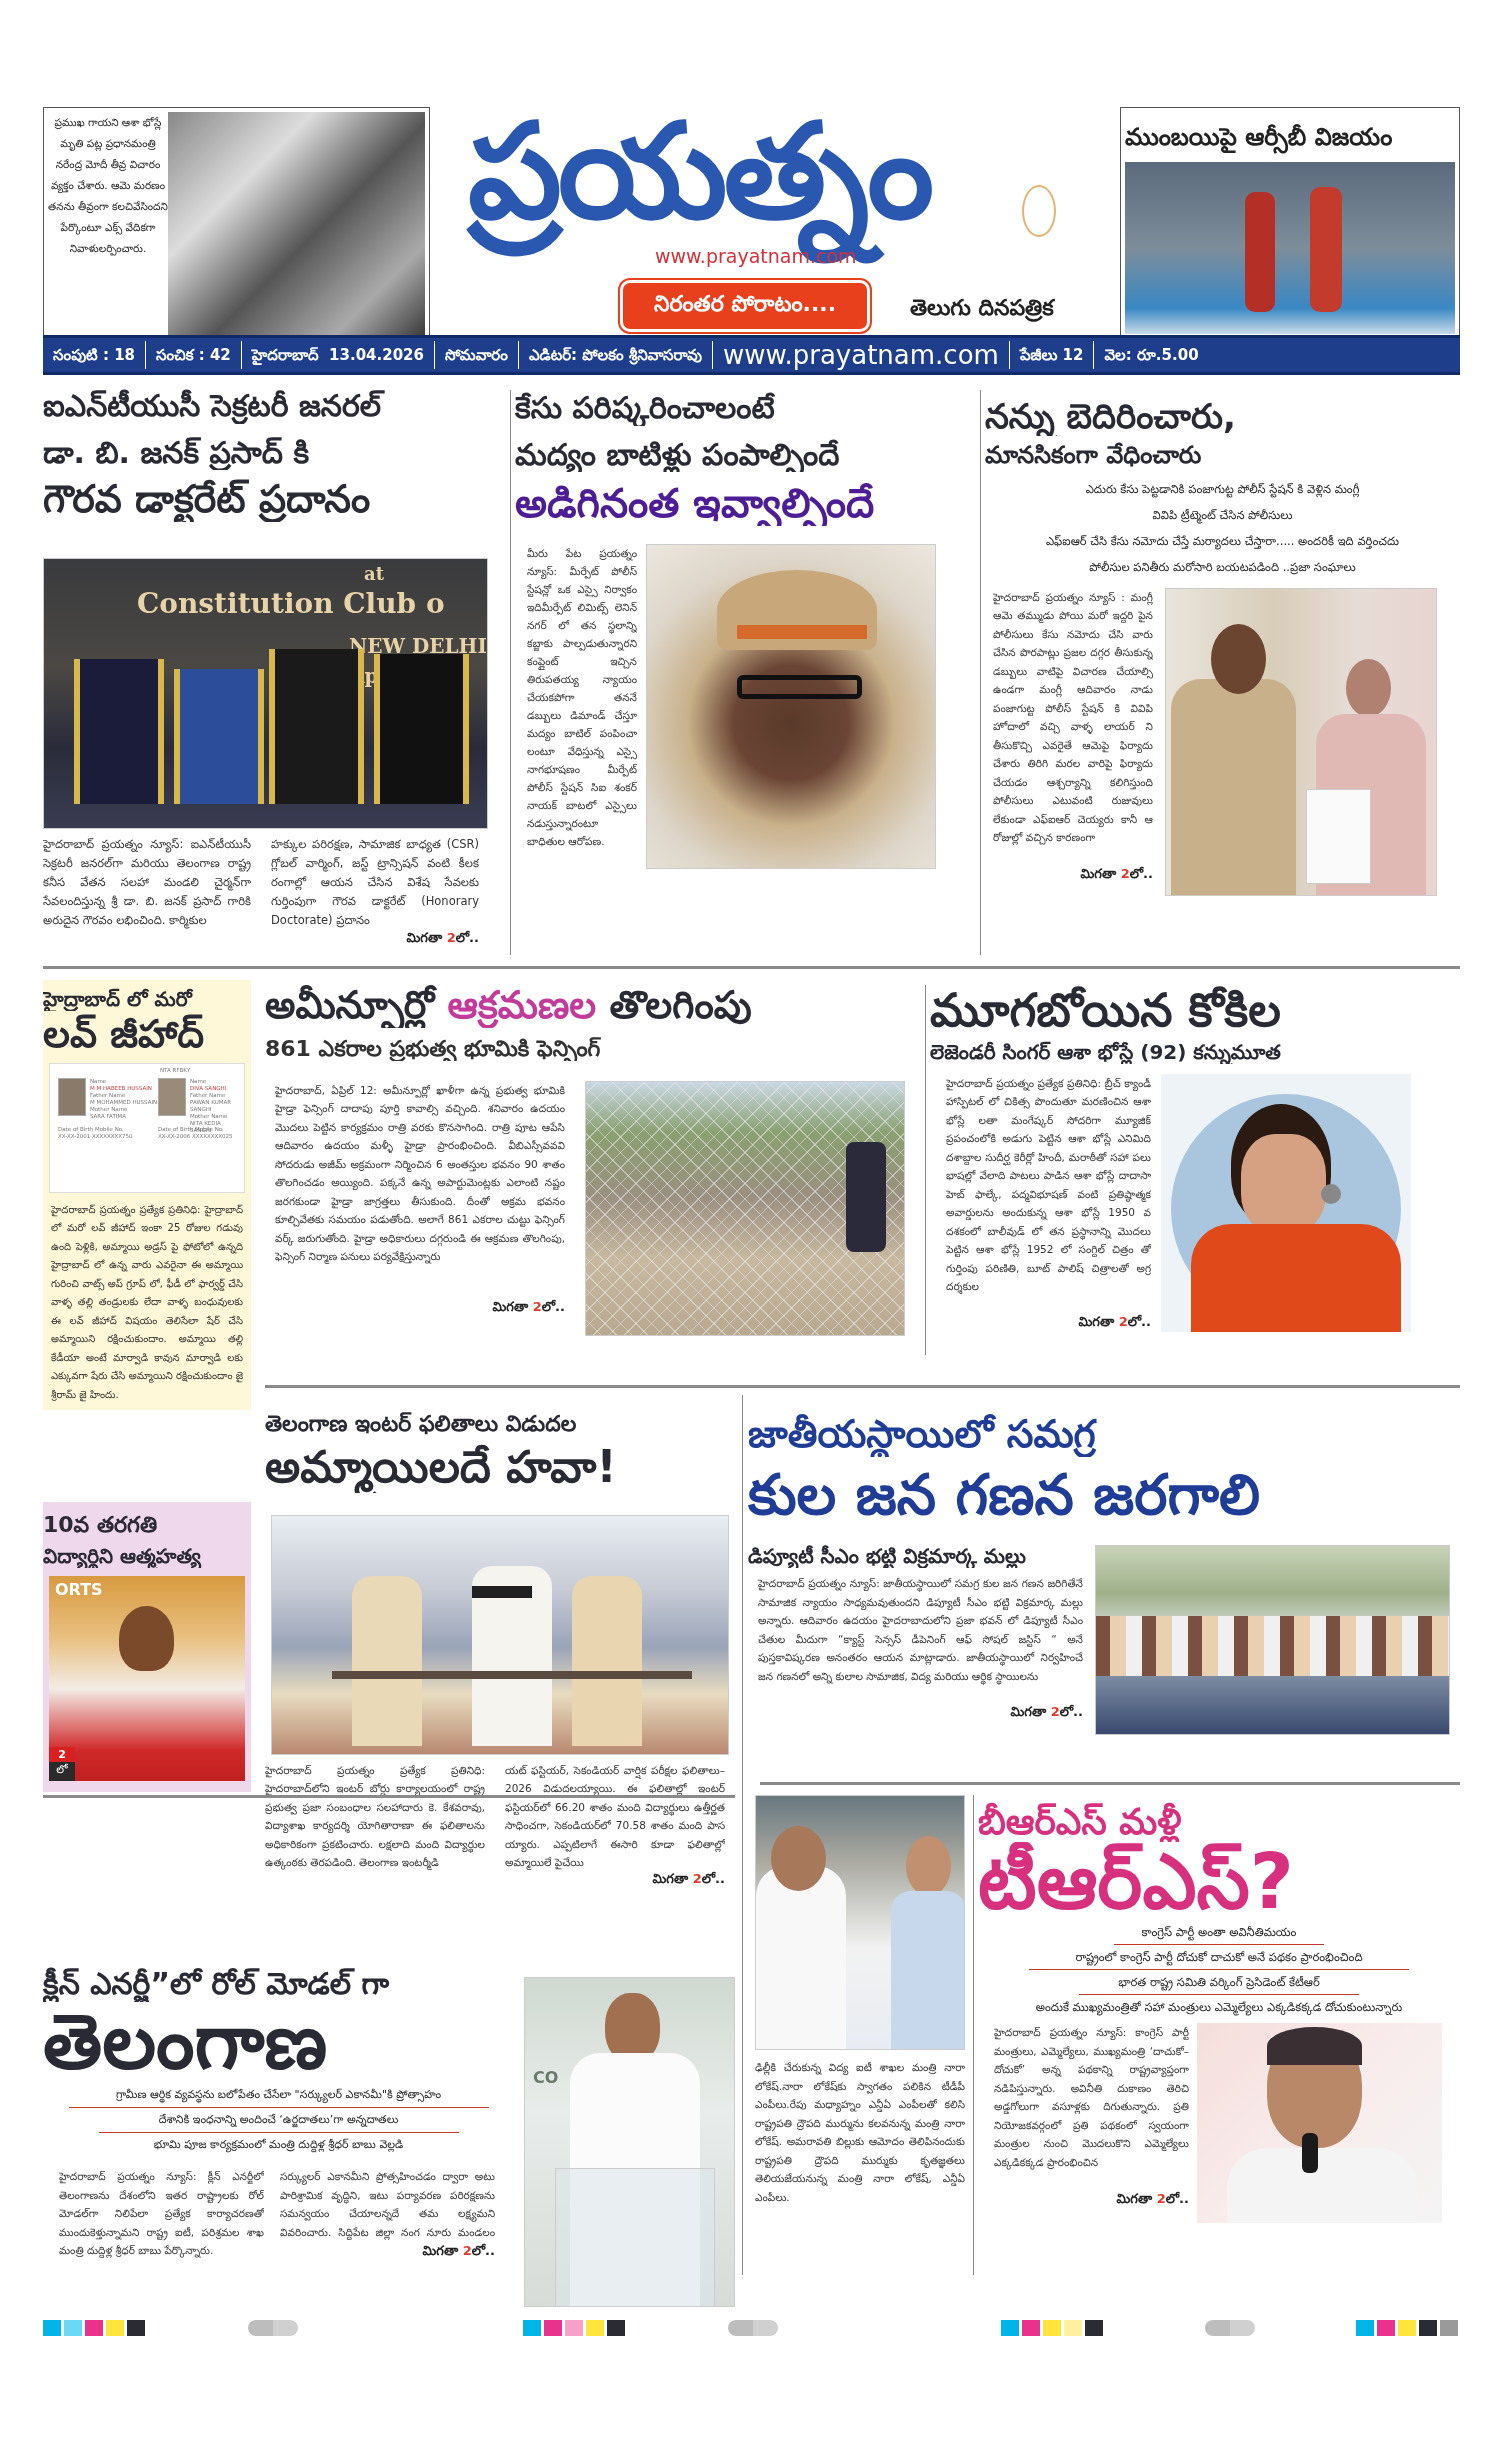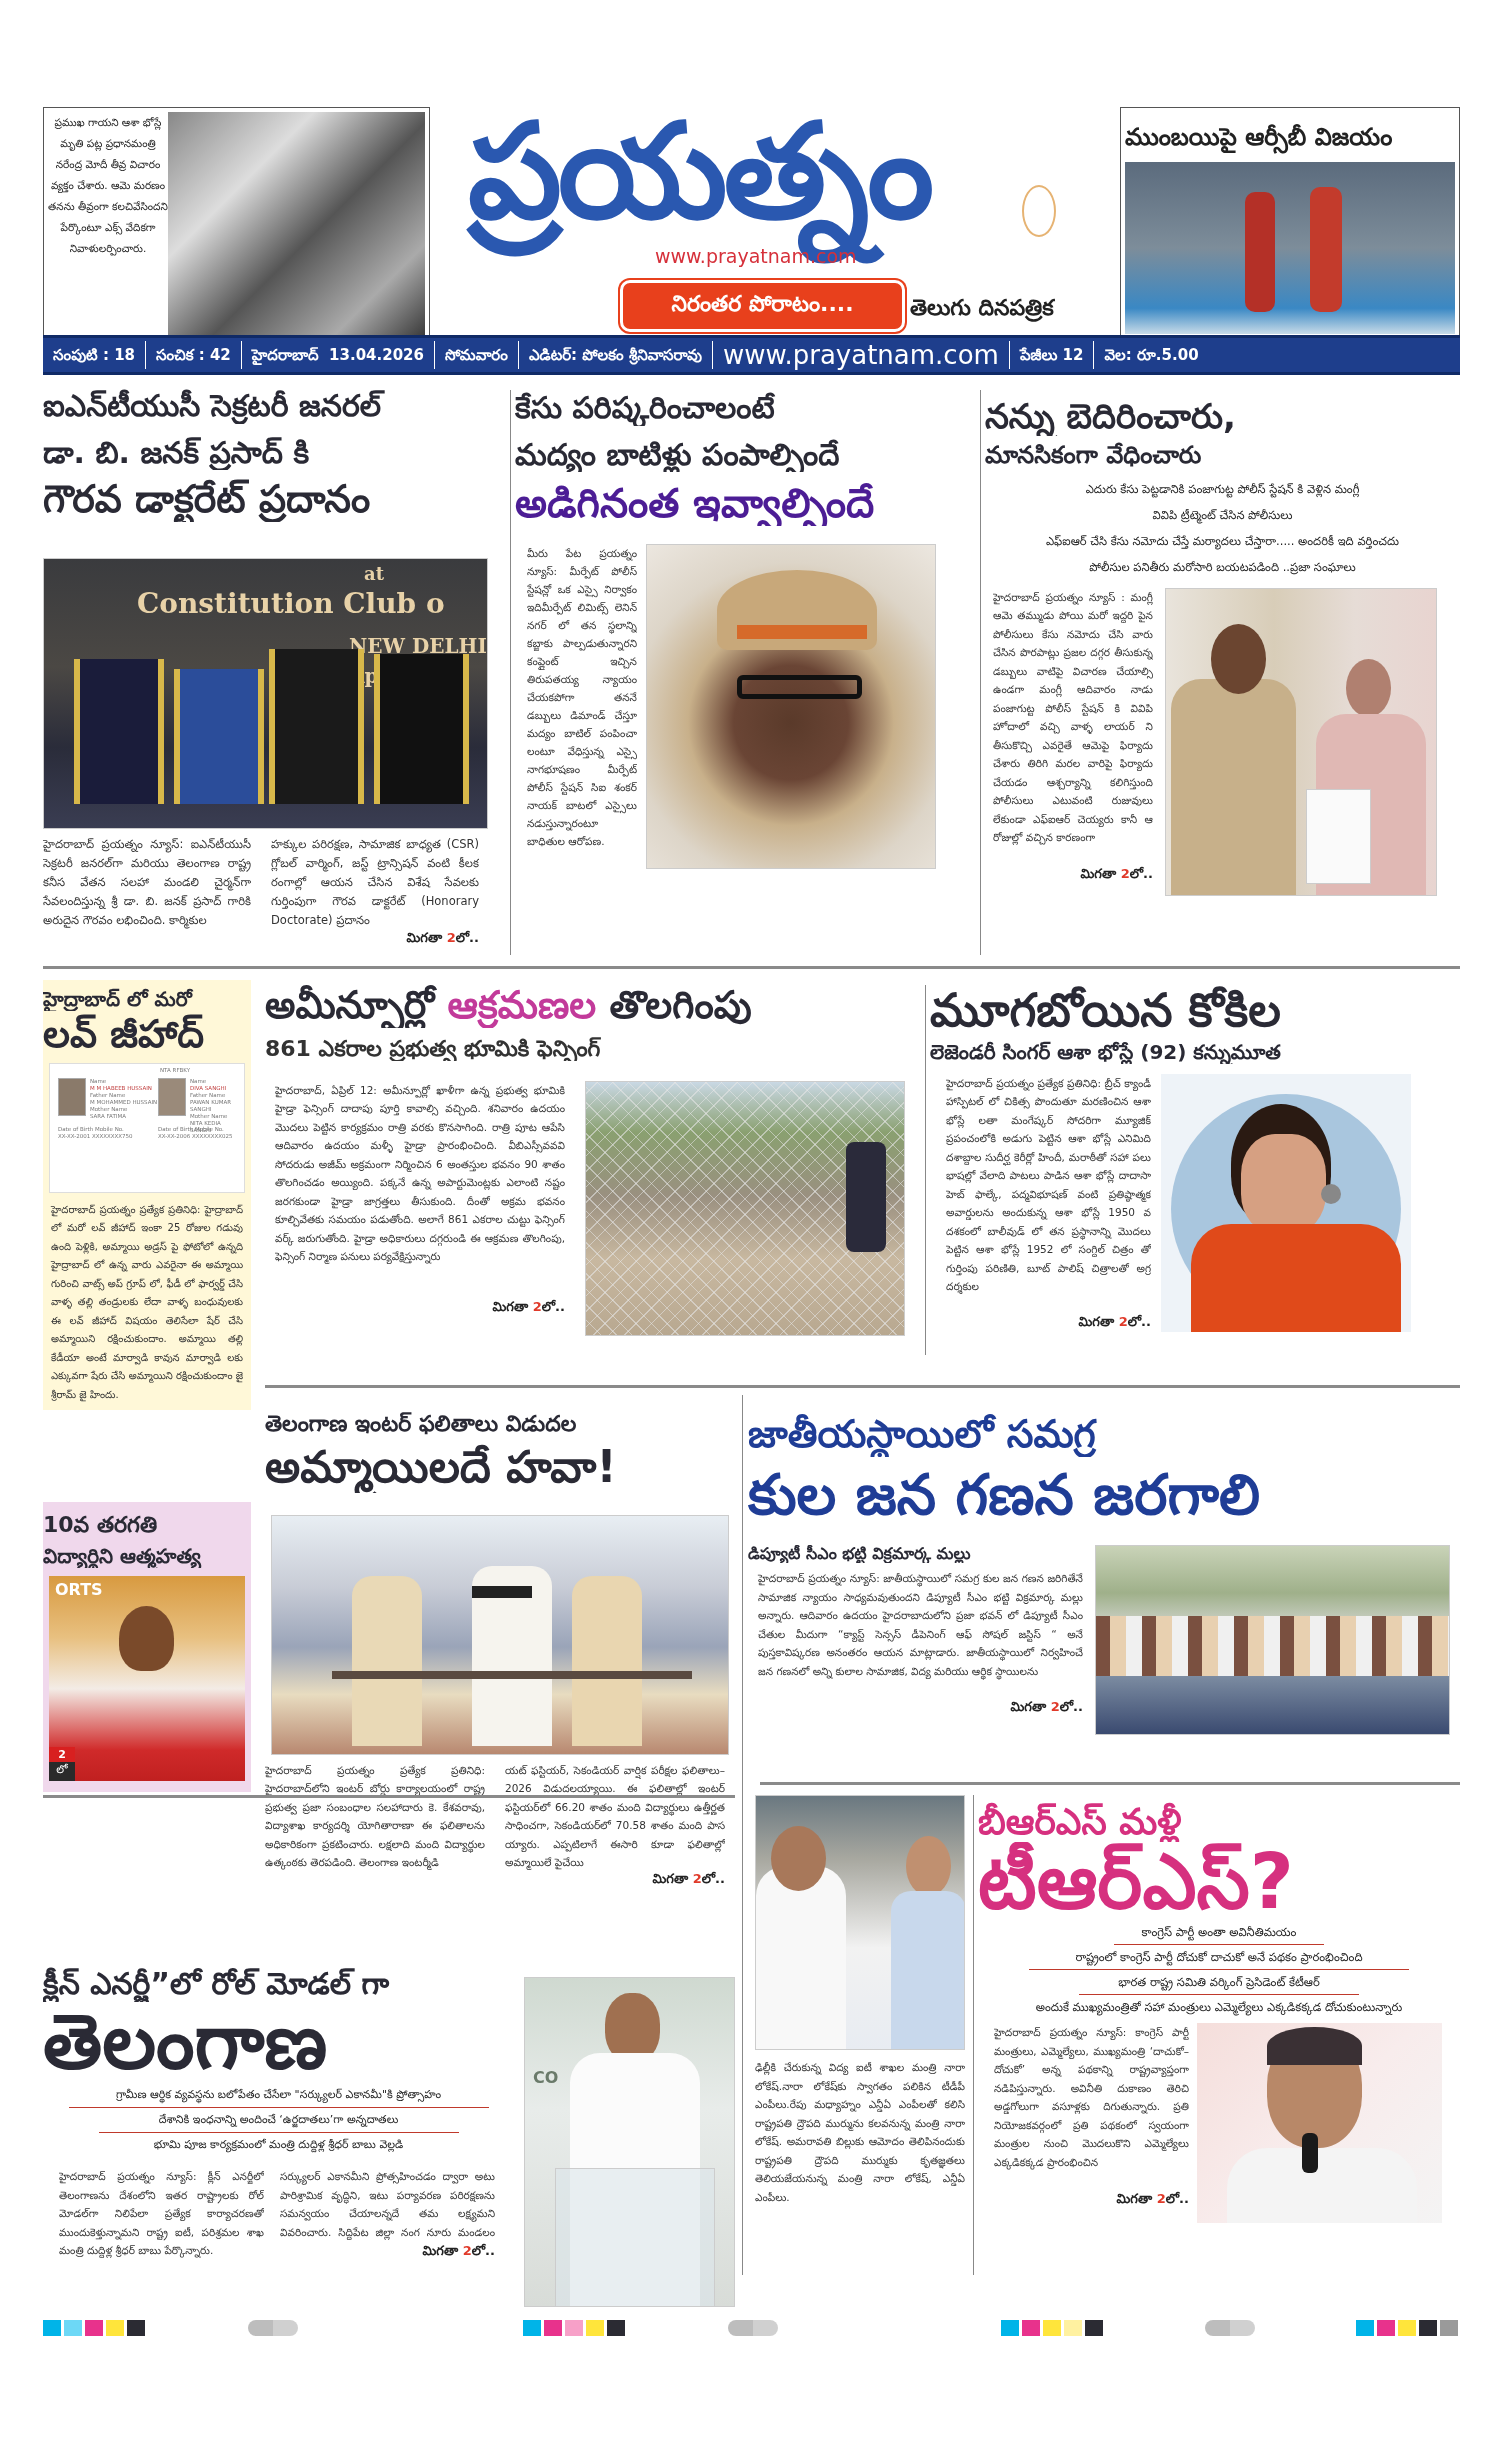--- a/index.html
+++ b/index.html
@@ -29,21 +29,21 @@
 
 <div class="abs" style="left:43px;top:107px;width:387px;height:240px;border:1px solid #555;display:flex;padding:4px">
   <div style="width:120px;font-size:10.5px;line-height:21px;text-align:center;color:#222;overflow:hidden">ప్రముఖ గాయని ఆశా భోస్లే మృతి పట్ల ప్రధానమంత్రి నరేంద్ర మోదీ తీవ్ర విచారం వ్యక్తం చేశారు. ఆమె మరణం తనను తీవ్రంగా కలచివేసిందని పేర్కొంటూ ఎక్స్ వేదికగా నివాళులర్పించారు.</div>
   <div style="flex:1;background:linear-gradient(135deg,#888 0%,#ddd 30%,#555 55%,#aaa 80%,#333 100%)"></div>
 </div>
 
 <div class="abs" style="left:440px;top:95px;width:670px;height:260px">
   <div class="masthead-logo" style="position:absolute;left:28px;top:10px;white-space:nowrap">ప్రయత్నం</div>
   <div style="position:absolute;left:582px;top:90px;width:34px;height:52px;border:2px solid #e0a050;border-radius:50%;opacity:.8"></div>
   <div style="position:absolute;left:215px;top:150px;font-size:19px;color:#d6303a">www.prayatnam.com</div>
-  <div style="position:absolute;left:180px;top:185px;width:285px;height:52px;background:#e8401c;border-radius:10px;border:3px solid #fff;box-shadow:0 0 0 2px #e8401c;display:flex;align-items:center;justify-content:center">
+  <div style="position:absolute;left:180px;top:185px;width:250px;height:52px;background:#e8401c;border-radius:10px;border:3px solid #fff;box-shadow:0 0 0 2px #e8401c;display:flex;align-items:center;justify-content:center">
     <span style="color:#fff;font-size:22px;font-weight:bold">నిరంతర పోరాటం....</span>
   </div>
   <div style="position:absolute;left:470px;top:200px;font-size:22px;font-weight:bold;color:#222">తెలుగు దినపత్రిక</div>
 </div>
 
 <div class="abs" style="left:1120px;top:107px;width:340px;height:240px;border:1px solid #555;padding:4px">
   <div class="hl" style="font-size:24px;color:#222;line-height:50px">ముంబయిపై ఆర్సీబీ విజయం</div>
   <div style="height:172px;background:linear-gradient(180deg,#5b6b7d 0%,#7d8d9a 50%,#3a88c4 85%,#c8dbe8 100%);position:relative">
     <div style="position:absolute;left:120px;top:30px;width:30px;height:120px;background:#b43027;border-radius:10px"></div>
     <div style="position:absolute;left:185px;top:25px;width:32px;height:125px;background:#c33b2c;border-radius:10px"></div>
@@ -228,21 +228,21 @@
   </div>
 </div>
 
 <div class="abs rule-v" style="left:742px;top:1395px;height:880px"></div>
 
 <div class="abs" style="left:748px;top:1395px;width:712px;height:380px">
   <div class="hl" style="font-size:38px;margin-top:18px;color:#1f3d96">జాతీయస్థాయిలో సమగ్ర</div>
   <div class="hl" style="font-size:56px;margin-top:6px;color:#1f3d96">కుల జన గణన జరగాలి</div>
   <div style="display:flex;gap:12px;margin-top:18px">
     <div style="width:335px">
-      <div class="hl" style="font-size:16px">డిప్యూటీ సీఎం భట్టి విక్రమార్క మల్లు</div>
+      <div class="hl" style="font-size:20px">డిప్యూటీ సీఎం భట్టి విక్రమార్క మల్లు</div>
       <div class="body" style="font-size:10.5px;line-height:18.5px;height:130px;overflow:hidden;margin-top:6px;padding-left:10px">హైదరాబాద్ ప్రయత్నం న్యూస్: జాతీయస్థాయిలో సమగ్ర కుల జన గణన జరిగితేనే సామాజిక న్యాయం సాధ్యమవుతుందని డిప్యూటీ సీఎం భట్టి విక్రమార్క మల్లు అన్నారు. ఆదివారం ఉదయం హైదరాబాదులోని ప్రజా భవన్ లో డిప్యూటీ సీఎం చేతుల మీదుగా “క్యాస్ట్ సెన్సస్ డీపెనింగ్ ఆఫ్ సోషల్ జస్టిస్ “ అనే పుస్తకావిష్కరణ అనంతరం ఆయన మాట్లాడారు. జాతీయస్థాయిలో నిర్వహించే జన గణనలో అన్ని కులాల సామాజిక, విద్య మరియు ఆర్థిక స్థాయిలను</div>
       <div class="more" style="text-align:right"><span>మిగతా </span><span class="n">2</span><span>లో..</span></div>
     </div>
     <div class="photo" style="width:355px;height:190px;background:linear-gradient(180deg,#c9d3b8 0%,#9fb08a 25%,#d6d8d4 45%,#7a8aa0 70%,#3a4a70 100%);position:relative">
       <div style="position:absolute;left:0;top:70px;width:355px;height:60px;background:repeating-linear-gradient(90deg,#7a5040 0 14px,#e8d0b0 14px 30px,#f0f0f0 30px 46px)"></div>
     </div>
   </div>
 </div>
 
 <div class="abs rule-h" style="left:760px;top:1782px;width:700px"></div>

